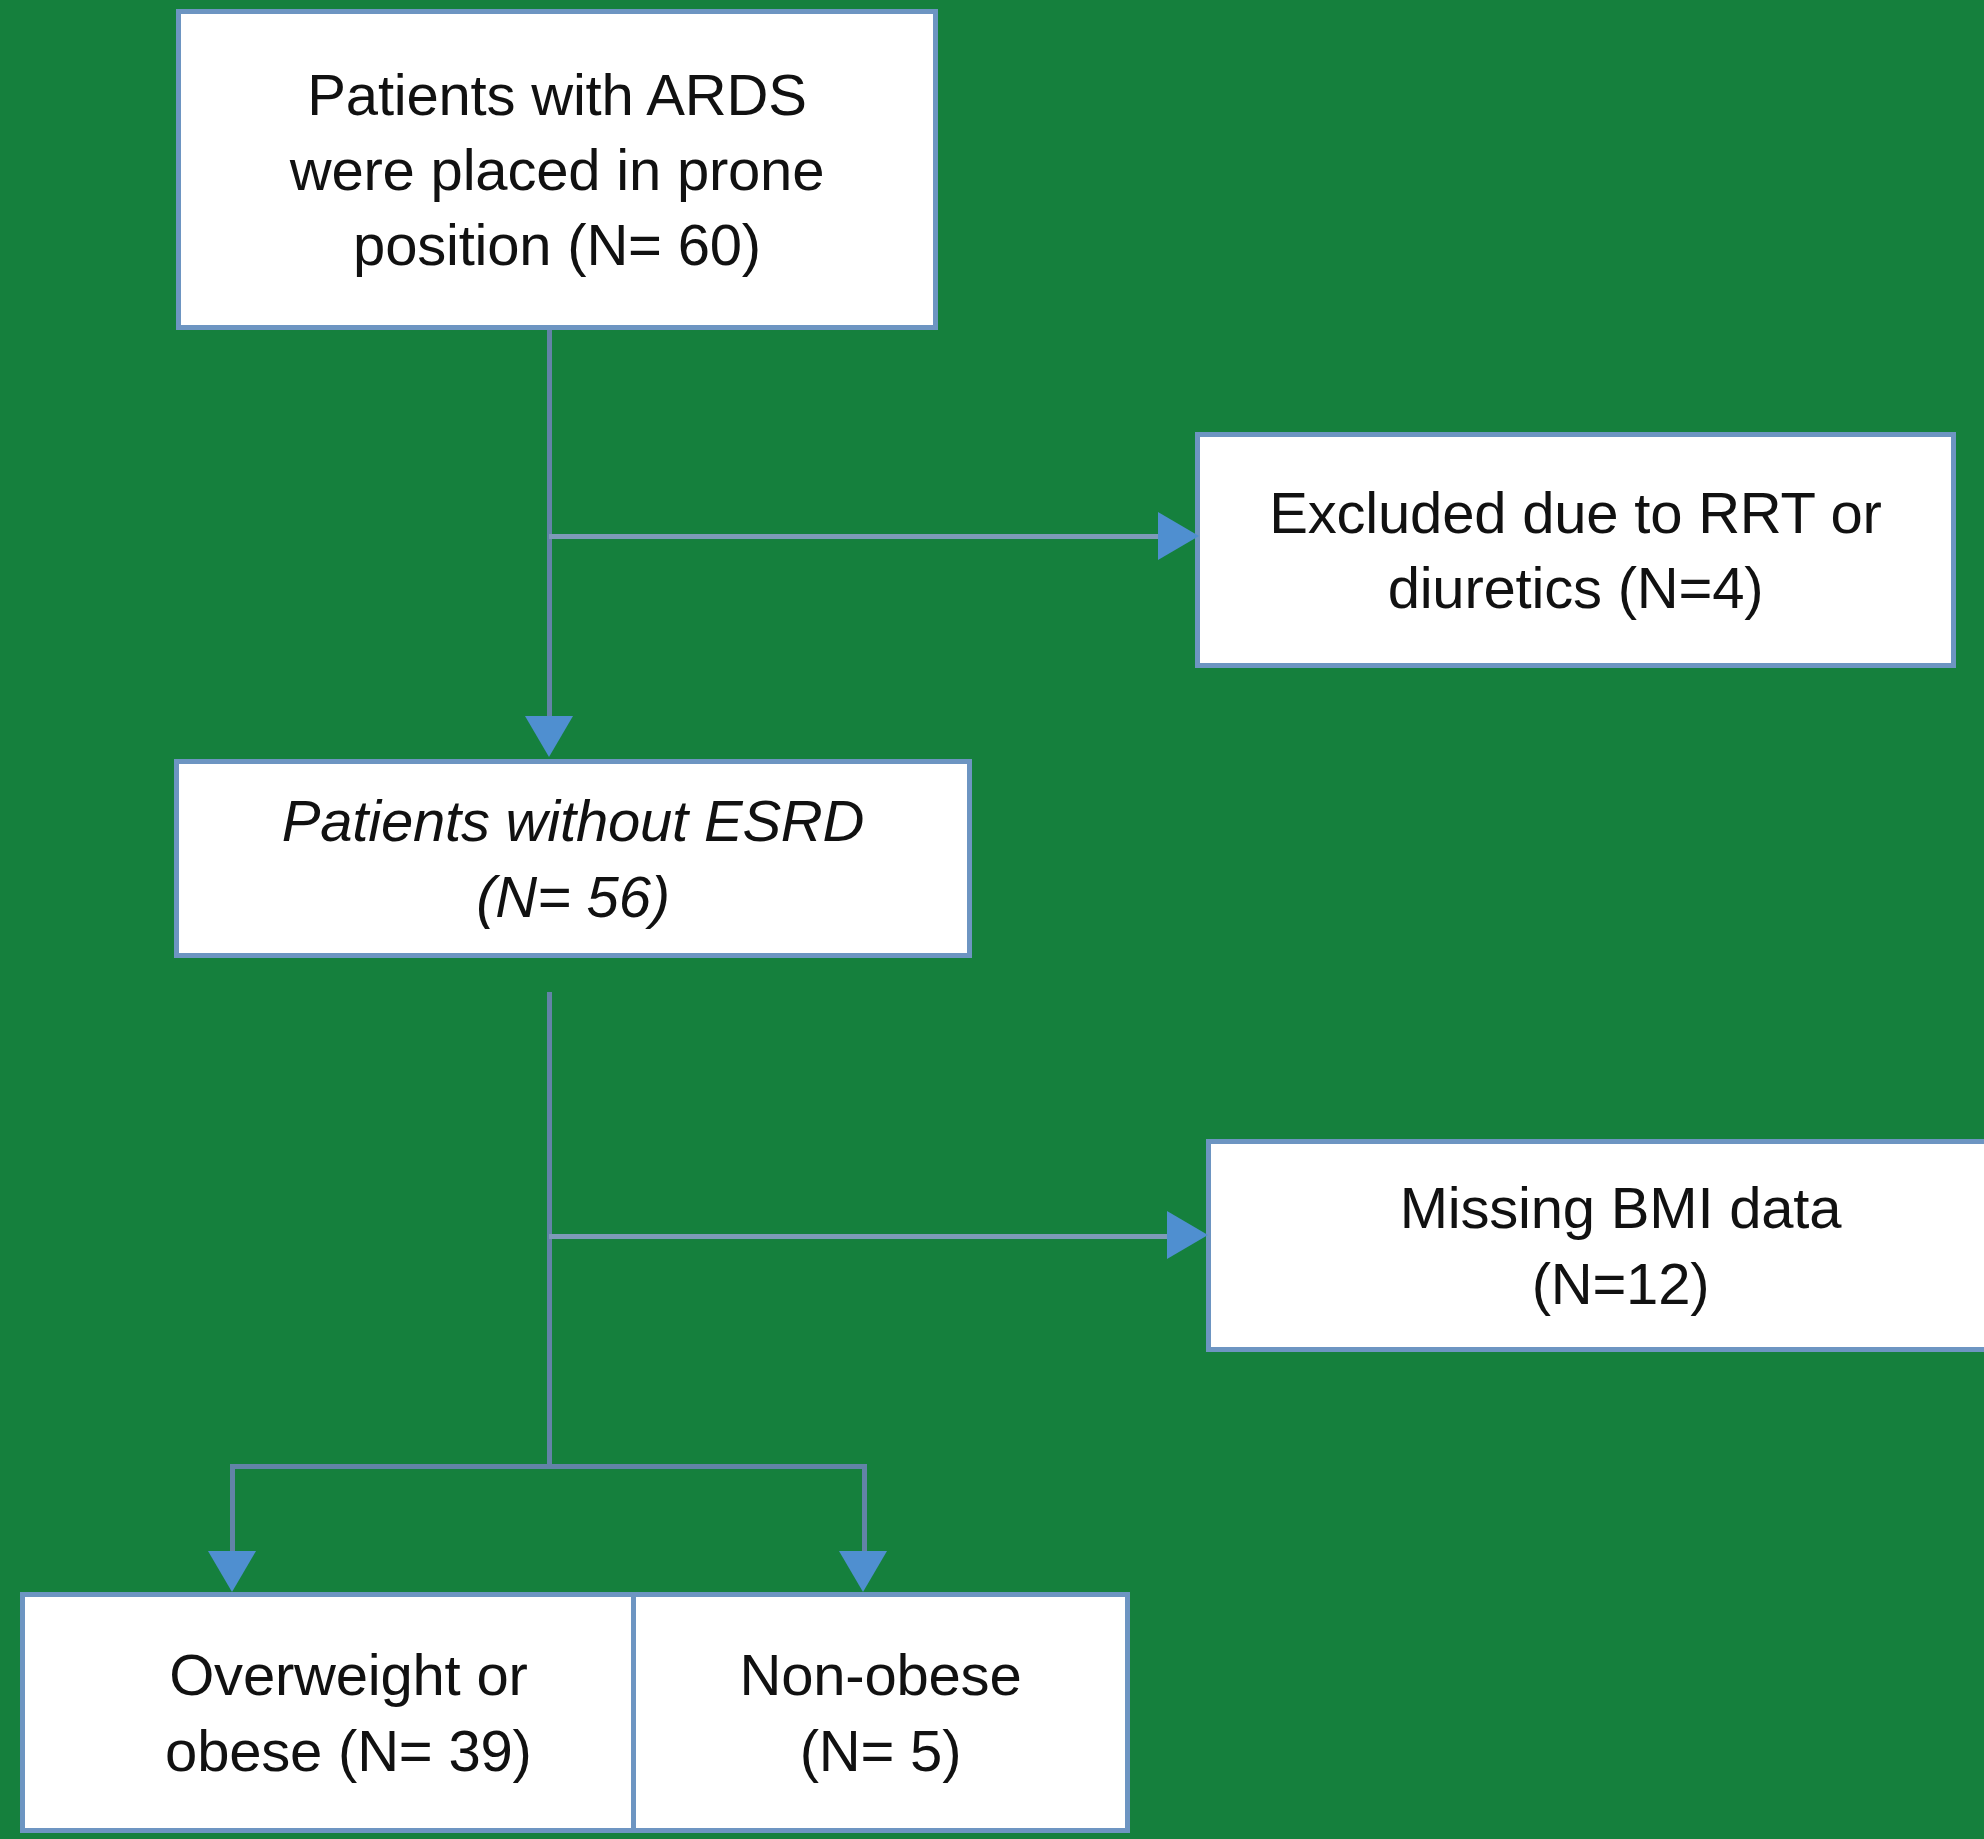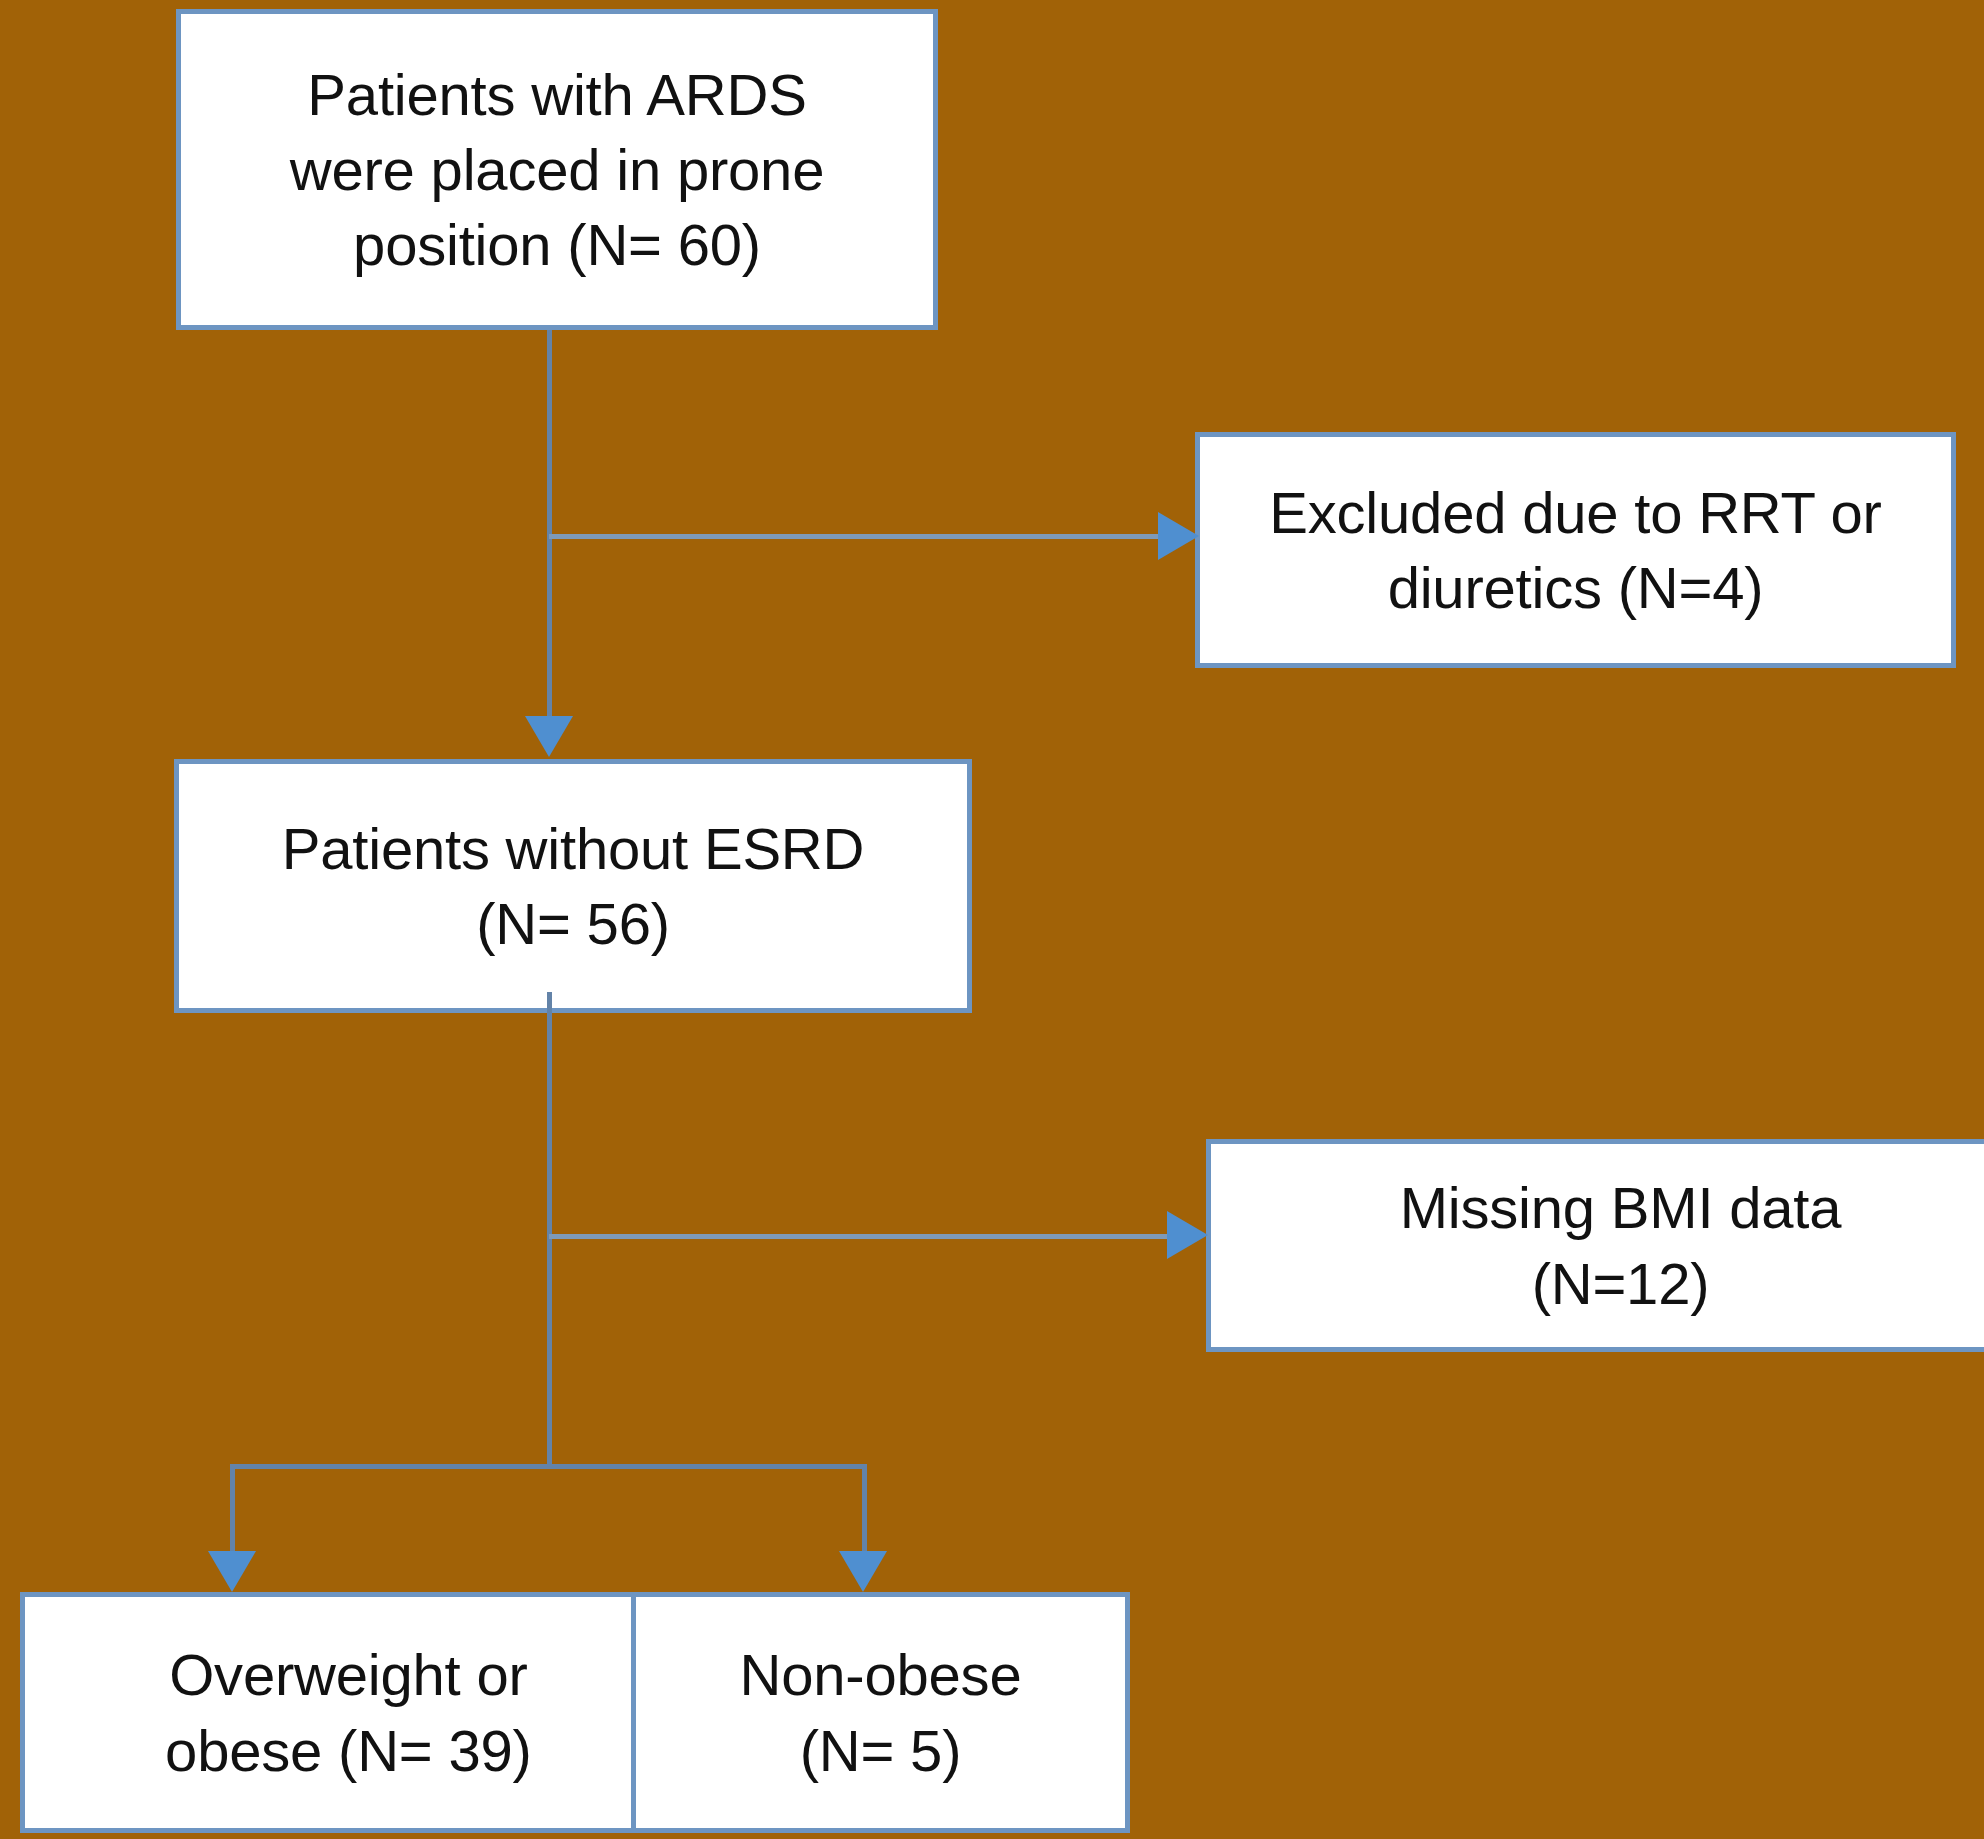--- a/index.html
+++ b/index.html
@@ -8,21 +8,21 @@
     padding: 0;
     background: #ffffff;
   }
   body {
     font-family: "Liberation Sans", sans-serif;
   }
   #canvas {
     position: relative;
     width: 1984px;
     height: 1839px;
-    background: #a16207;
+    background: #15803d;
     overflow: hidden;
   }
   .node {
     position: absolute;
     box-sizing: border-box;
     background: #ffffff;
     border: 5.6px solid #6d95c2;
     display: flex;
     align-items: center;
     justify-content: center;
@@ -36,21 +36,21 @@
   }
   .node-text {
     display: block;
     width: 100%;
     white-space: pre-line;
   }
 
   
   #node-source   { left: 176px;  top: 9.3px;   width: 762px; height: 321px; }
   #node-excluded { left: 1195px; top: 432px;  width: 761px; height: 236px; }
-  #node-noesrd   { left: 174px;  top: 759px;  width: 798px; height: 254px; }
+  #node-noesrd   { left: 174px;  top: 759px;  width: 798px; height: 199px; font-style: italic; }
   #node-missing  { left: 1206px; top: 1139px; width: 829px; height: 213px; }
   #node-obese    { left: 20.4px;   top: 1592px; width: 656px; height: 241px; }
   #node-nonobese { left: 631px;  top: 1592px; width: 499px; height: 241px; }
 
   
   .conn {
     position: absolute;
     background: #6383a8;
   }
   .conn-v { width: 4.6px; }

